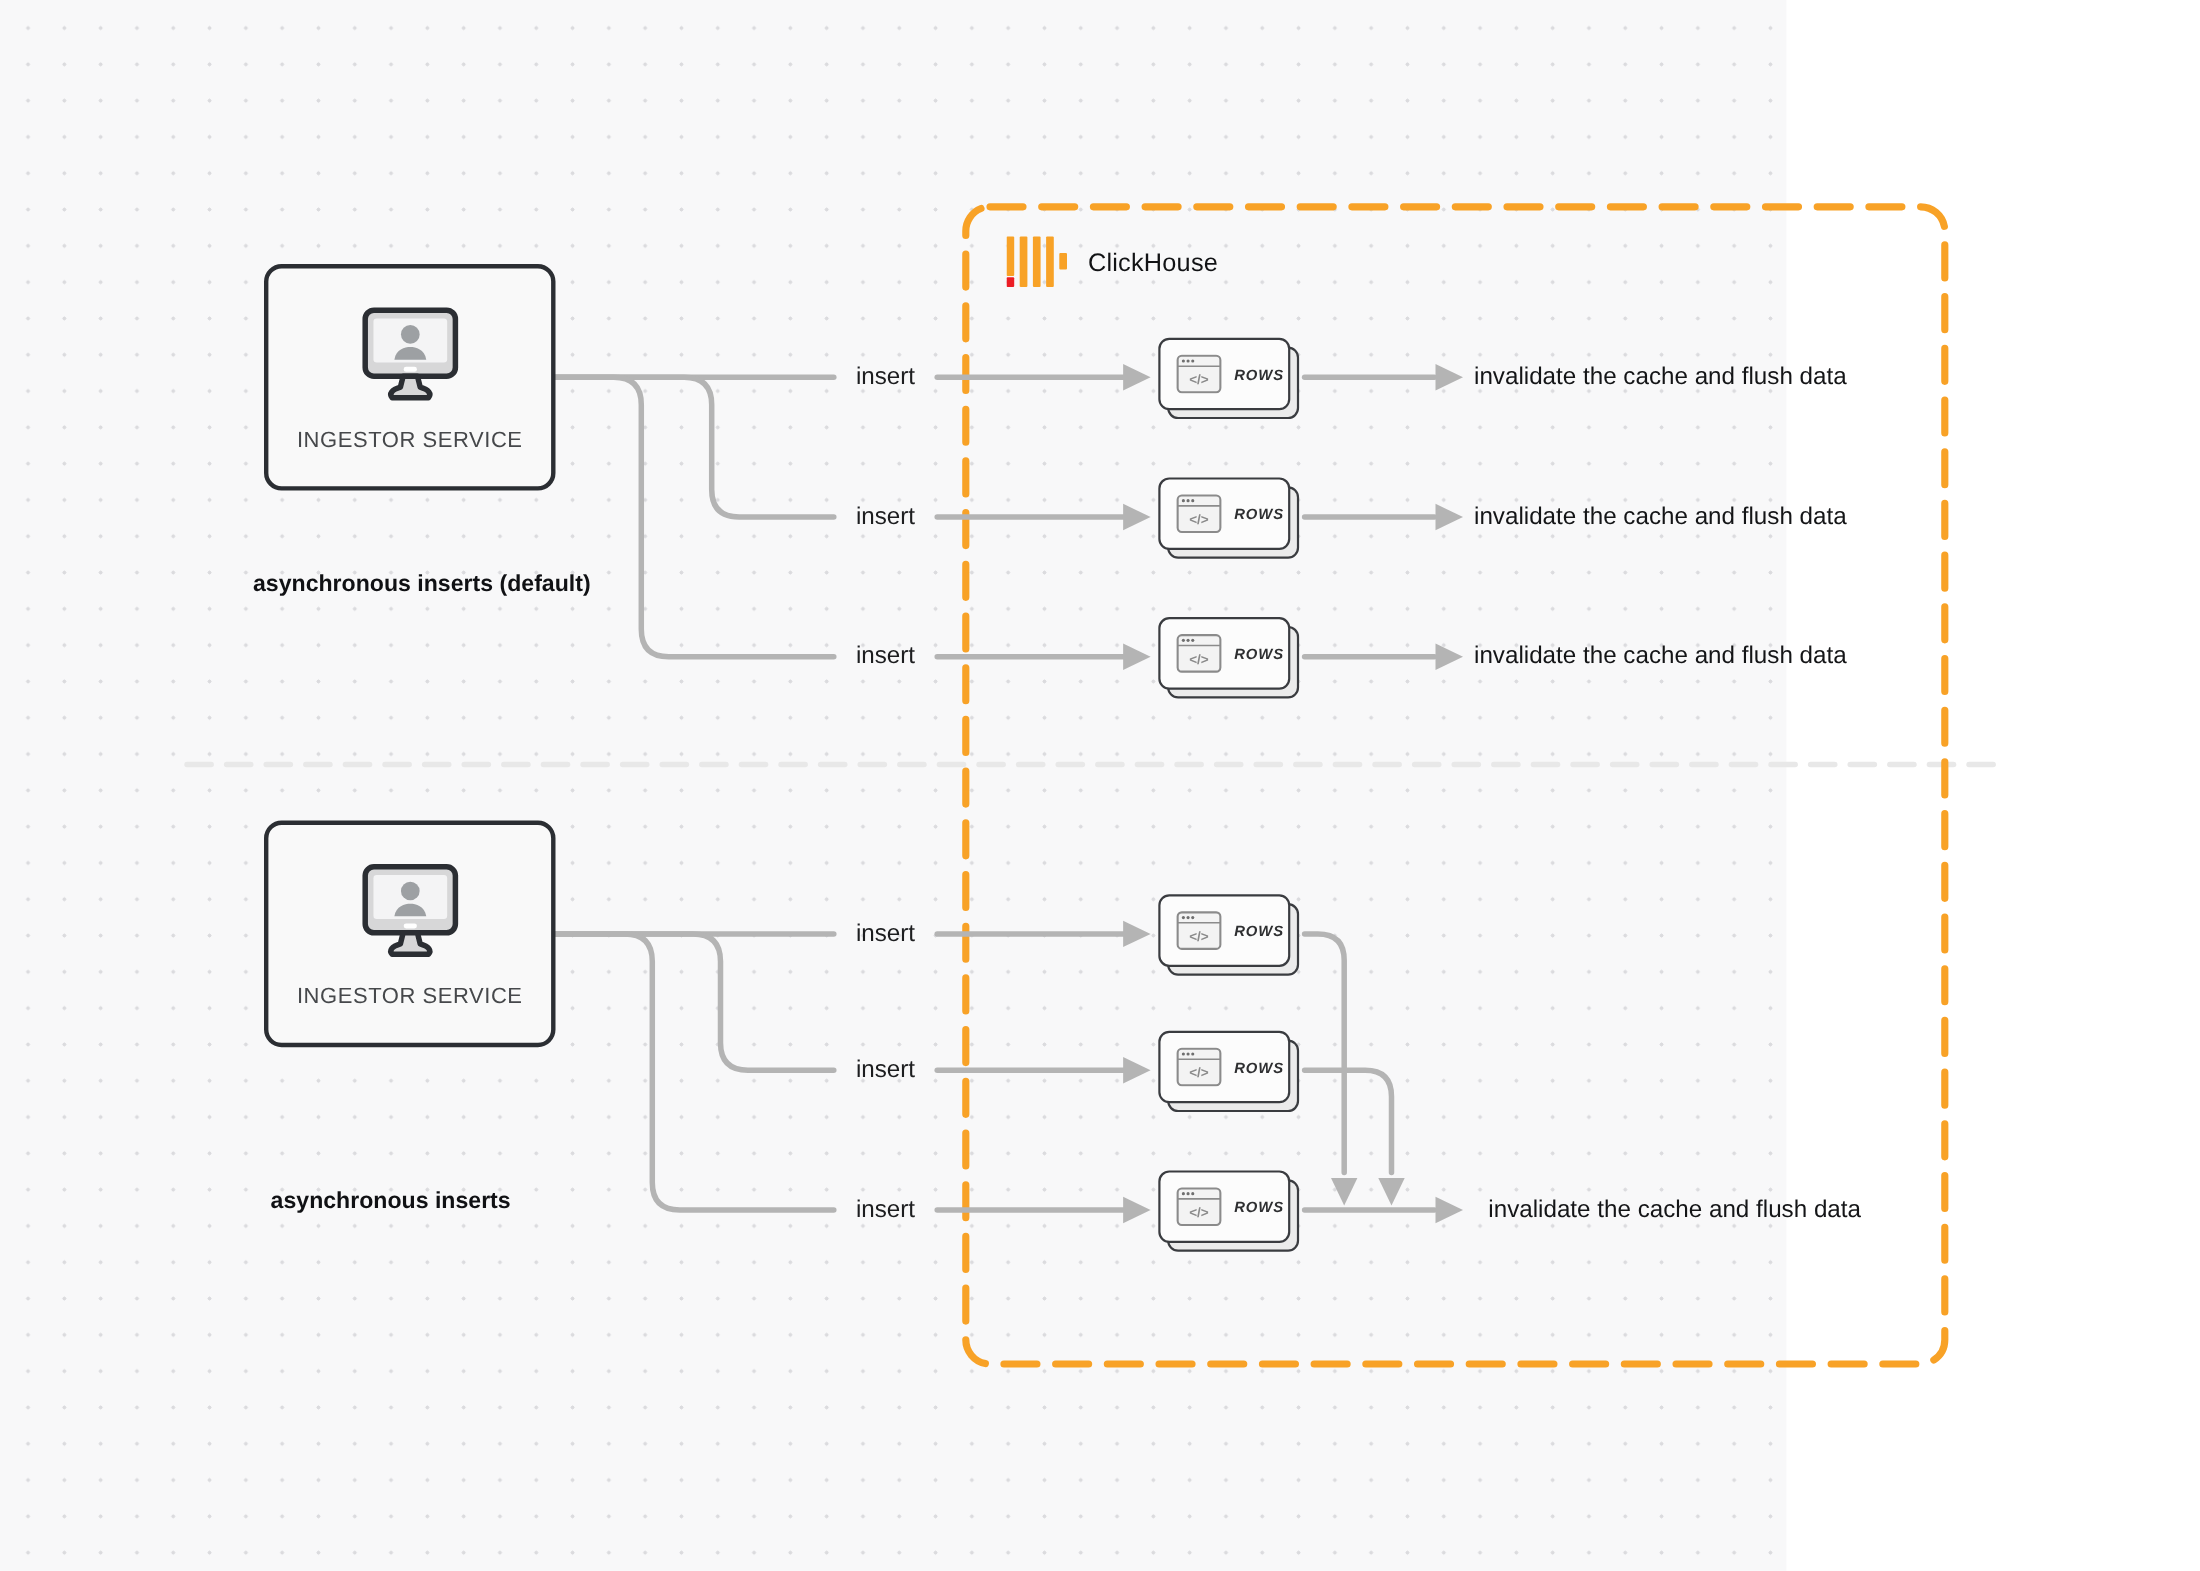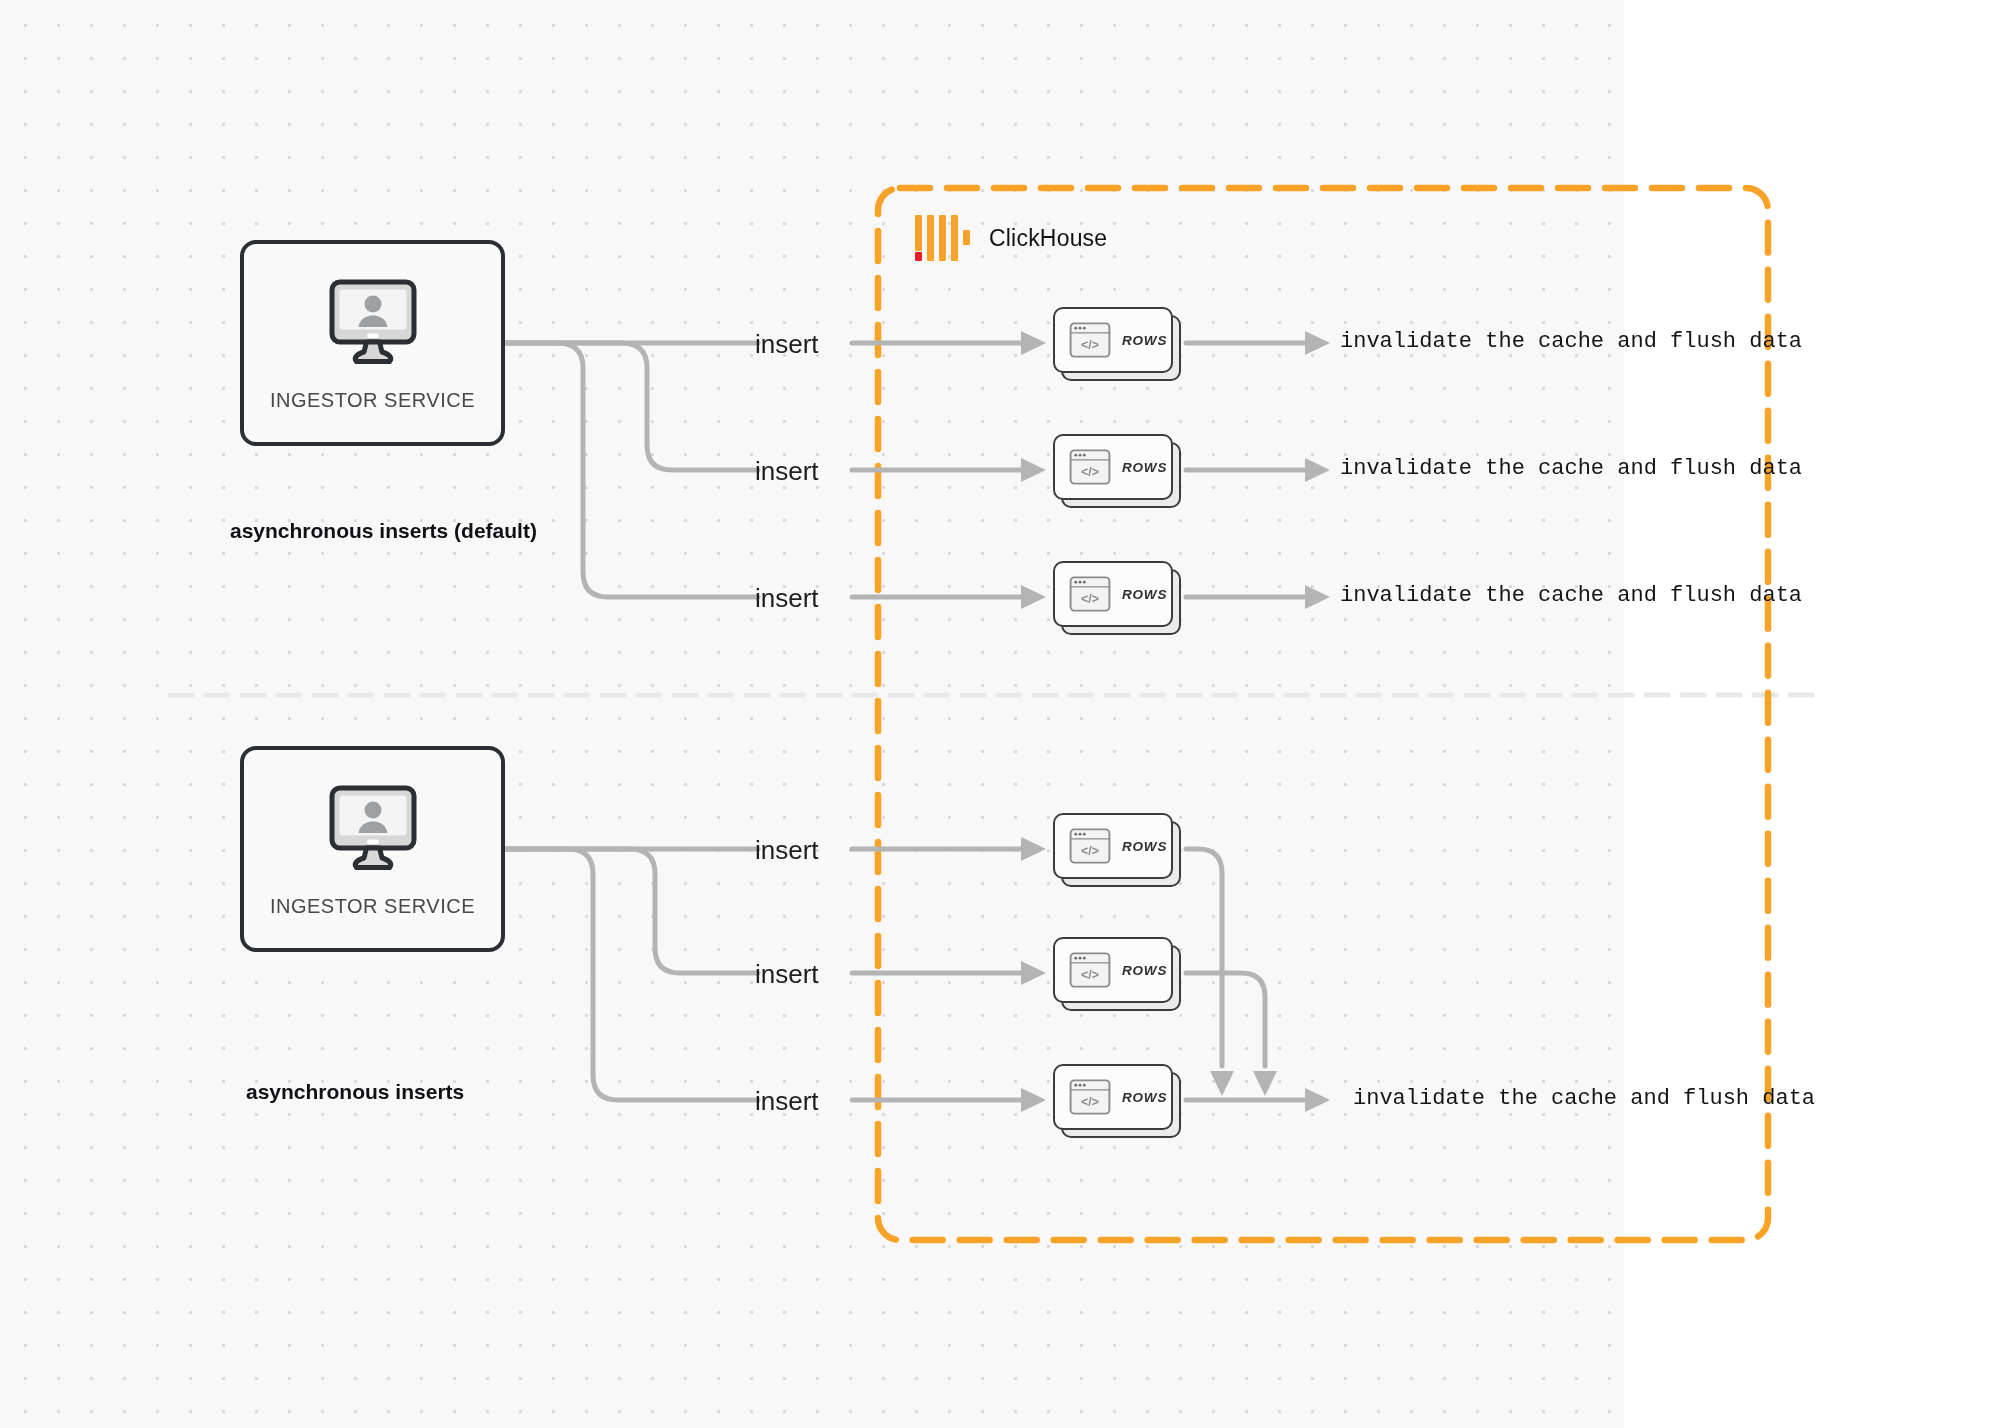--- a/index.html
+++ b/index.html
@@ -27,25 +27,25 @@
   }
   .monitor-icon{width:104px;height:100px;}
 
   
   .caption{
     position:absolute;z-index:2;font-size:21px;font-weight:700;color:#101114;white-space:nowrap;
   }
 
   
   .lbl-insert{
-    position:absolute;z-index:2;width:100px;text-align:left;
-    font-size:26px;color:#1D1E20;white-space:nowrap;
+    position:absolute;z-index:2;width:100px;text-align:center;
+    font-size:22px;color:#1D1E20;white-space:nowrap;
   }
   .lbl-result{
-    position:absolute;z-index:2;font-size:22px;color:#141517;white-space:nowrap;font-family:Liberation Mono, monospace;
+    position:absolute;z-index:2;font-size:22px;color:#141517;white-space:nowrap;
   }
 
   
   .rows-card{
     position:absolute;width:120px;height:66px;z-index:2;
   }
   .rows-card::before{ 
     content:"";position:absolute;left:8px;top:8px;width:100%;height:100%;
     box-sizing:border-box;background:#EBEBEB;border:2.5px solid #3A3C40;border-radius:10px;
   }

